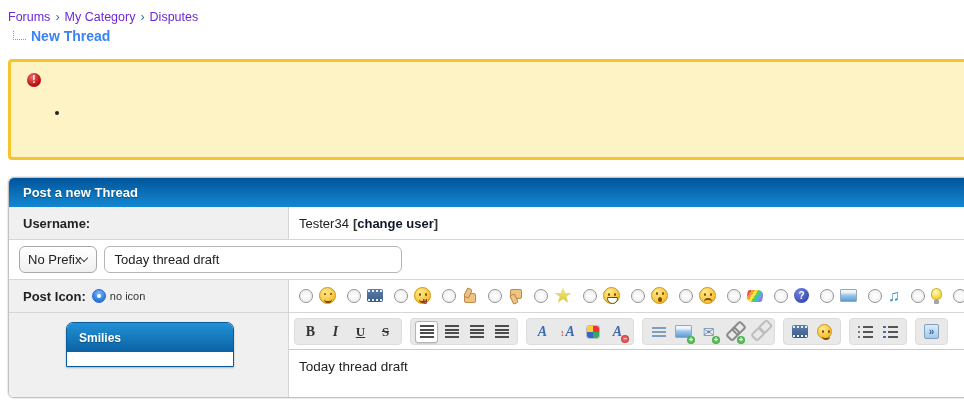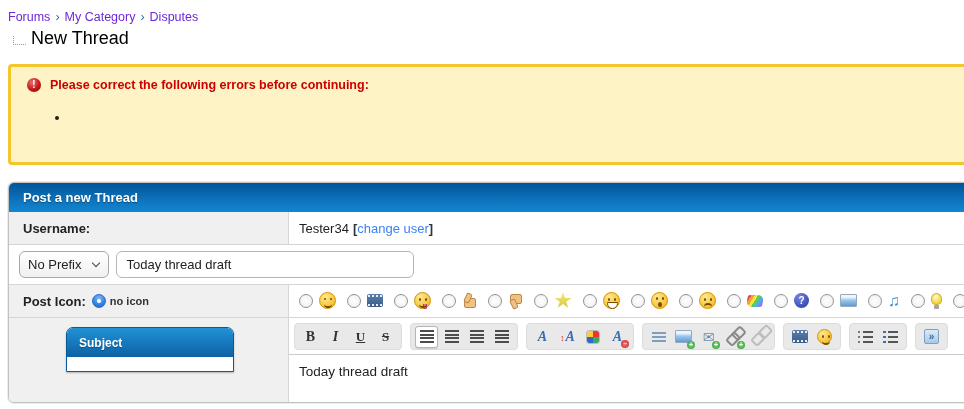--- a/index.html
+++ b/index.html
@@ -6,21 +6,21 @@
   html,body{width:964px;height:409px;overflow:hidden;background:#fff;
     font-family:"Liberation Sans","DejaVu Sans",sans-serif;color:#222}
   .viewport{position:relative;width:964px;height:409px;overflow:hidden}
 
   
   .breadcrumb{margin:10px 0 0 8px;font-size:12.5px}
   .breadcrumb a{color:#6d28d9;text-decoration:none;cursor:pointer}
   .breadcrumb .sep{color:#1a70ad;margin:0 5px}
   .title-row{display:flex;align-items:flex-end;margin:4px 0 0 13px}
   .tree-icon{width:13px;height:9px;border-left:1px dotted #999;border-bottom:1px dotted #999;margin:0 5px 4px 0}
-  .page-title{font-size:18px;font-weight:normal;color:#000000}
+  .page-title{font-size:14px;font-weight:bold;color:#3b82f6}
 
   
   .error-box{margin:15px 0 0 8px;width:1150px;background:#fdf3c4;border:3px solid #f5c52e;border-radius:4px;padding:11px 14px 14px 14px}
   .error-title-row{display:flex;align-items:center;gap:9px;margin-left:2px}
   .error-icon{width:14px;height:14px;border-radius:50%;background:radial-gradient(circle at 38% 30%,#e87070,#c11212 60%,#8f0000);
     color:#fff;font-weight:bold;font-size:10px;line-height:14px;text-align:center;flex:0 0 14px}
   .error-title{color:#c00;font-weight:bold;font-size:12.5px}
   .error-list{margin:15px 0 0 44px;font-size:12.5px;color:#222}
   .error-list li{line-height:20.5px}
 
@@ -28,34 +28,34 @@
   .panel{margin:17px 0 0 8px;width:1150px;border:1px solid #c2c2c2;border-radius:6px;background:#fff;overflow:hidden;box-shadow:0 0 0 1px #ececec}
   .panel-header{height:29px;line-height:29px;padding-left:14px;color:#fff;font-weight:bold;font-size:13px;
     background:linear-gradient(to bottom,#00549a 0%,#0f79c2 70%,#1286d3 100%);text-shadow:0 1px 1px rgba(0,0,0,.35)}
   .row{display:flex;border-bottom:1px solid #d6d6d6}
   .cell-label{flex:0 0 280px;background:#f0f0f0;border-right:1px solid #d6d6d6;padding:9px 0 8px 14px;
     font-weight:bold;font-size:13px;color:#222}
   .cell-content{flex:1;background:#fff;padding:9px 0 8px 10px;font-size:13px}
 
   .bracket{color:#333;margin-left:4px;font-weight:bold}
   .bracket + a{margin-left:0}
-  .change-user-link{color:#3b82f6;font-weight:normal;text-decoration:none;cursor:pointer}
+  .change-user-link{color:#0f172a;font-weight:bold;text-decoration:none;cursor:pointer}
 
   
   .subject-content{display:flex;align-items:center;gap:7px;padding-top:6px;padding-bottom:6px}
-  .prefix-select{height:27px;display:inline-flex;align-items:center;gap:12px;padding:0 9px 0 8px;
+  .prefix-select{height:27px;display:inline-flex;align-items:center;padding:0 9px 0 8px;
     border:1px solid #a8a8a8;border-radius:6px;background:linear-gradient(#fff,#f0f0f0);font-size:13px;cursor:pointer}
   .chev{width:6px;height:6px;border-right:1.6px solid #444;border-bottom:1.6px solid #444;transform:rotate(45deg);margin-top:-4px}
   .subject-input{width:298px;height:27px;border:1px solid #b5b5b5;border-radius:6px;padding:0 9px;font-size:13px;color:#222;
     font-family:"Liberation Sans","DejaVu Sans",sans-serif}
 
   
   .posticon-label{display:flex;align-items:center;gap:4px;padding-top:8px}
   .posticon-label .lbl{margin-right:2px}
-  .noicon{font-weight:bold;font-size:11px;color:#333}
+  .noicon{font-weight:normal;font-size:11px;color:#333}
   .posticon-content{display:flex;align-items:center;gap:0;padding-top:7px;white-space:nowrap;overflow:hidden}
   .pair{display:inline-flex;align-items:center;gap:6px;margin-right:11px;cursor:pointer}
   .radio{width:14px;height:14px;border-radius:50%;border:1px solid #919197;background:radial-gradient(#fff,#ededed);flex:0 0 14px;cursor:pointer}
   .radio.checked{position:relative;border-color:#2a6bd0;background:radial-gradient(circle at 50% 28%,#7cbaf6,#2f7de1 65%,#1c5fc4)}
   .radio.checked::after{content:'';position:absolute;left:4px;top:4px;width:4px;height:4px;border-radius:50%;background:#fff}
 
   
   .pi{position:relative;display:inline-block;width:17px;height:17px;border-radius:50%;
     background:radial-gradient(circle at 35% 28%,#ffe98c,#f6c33d 68%,#e8a70c);border:1px solid #cf9406;vertical-align:middle}
   .pi::before{content:'';position:absolute;left:4px;top:5px;width:2px;height:3px;background:#7a4a00;border-radius:50%;box-shadow:6px 0 0 #7a4a00}
@@ -141,21 +141,20 @@
   <div class="breadcrumb" id="breadcrumb"><a>Forums</a><span class="sep">›</span><a>My Category</a><span class="sep">›</span><a>Disputes</a></div>
 
   <div class="title-row">
     <span class="tree-icon"></span>
     <span class="page-title">New Thread</span>
   </div>
 
   <div class="error-box">
     <div class="error-title-row">
       <span class="error-icon">!</span>
-      <span class="error-title">Please correct the following errors before continuing:</span>
     </div>
     <ul class="error-list">
       <li>
         <br>
         <br>
       </li>
     </ul>
   </div>
 
   <div class="panel">
@@ -243,21 +242,21 @@
             <span class="radio"></span>
             <span class="ic-bulb"></span>
           </label>
           <span class="radio"></span>
         </div>
     </div>
 
     <div class="row row-message">
       <div class="cell-label msg-label-cell">
         <div class="smilies">
-          <div class="smilies-header">Subject</div>
+          <div class="smilies-header">Smilies</div>
           <div class="smilies-body"></div>
         </div>
       </div>
       <div class="cell-content msg-content">
         <div class="toolbar" id="toolbar">
             <div class="tb-group">
               <span class="tb">
                 <span class="tb-letter tb-b">B</span>
               </span>
               <span class="tb">

